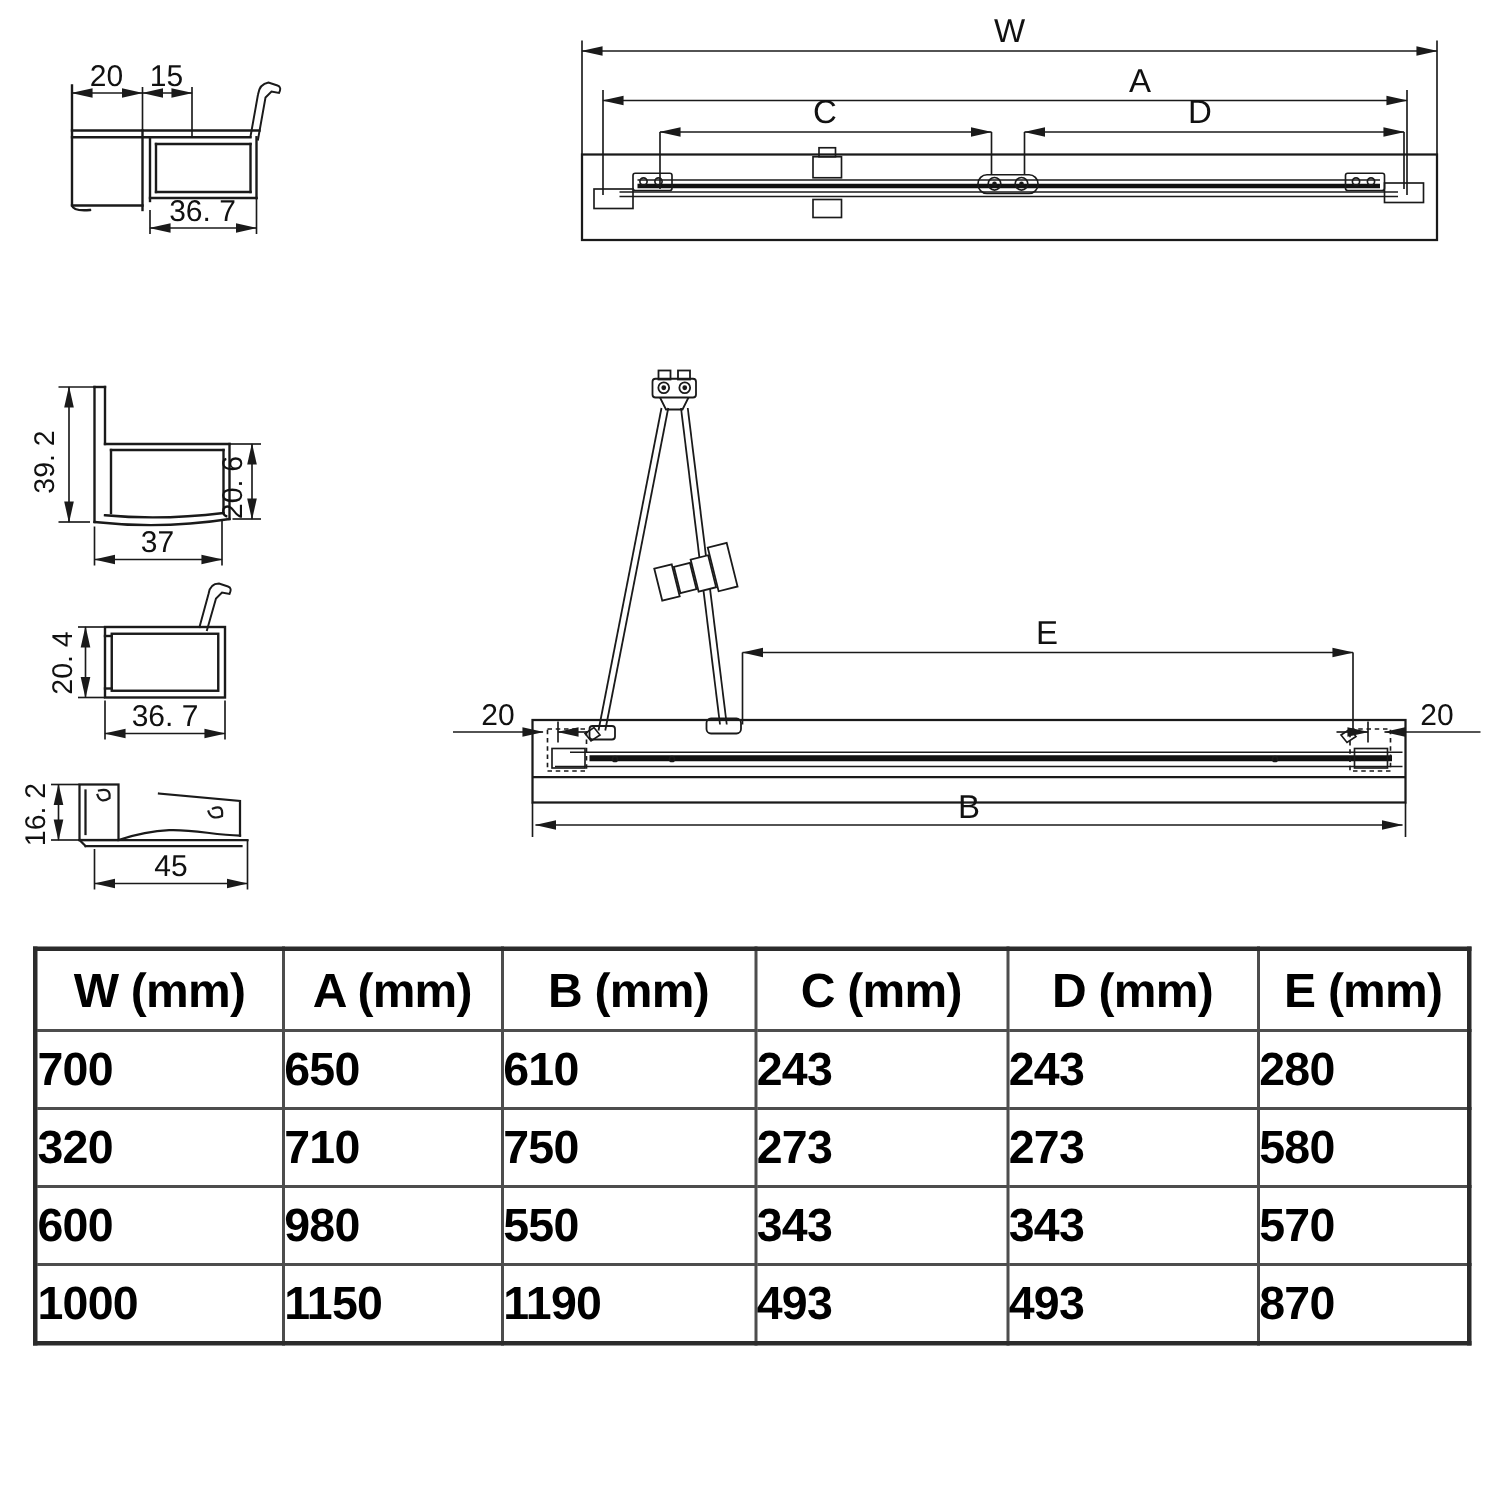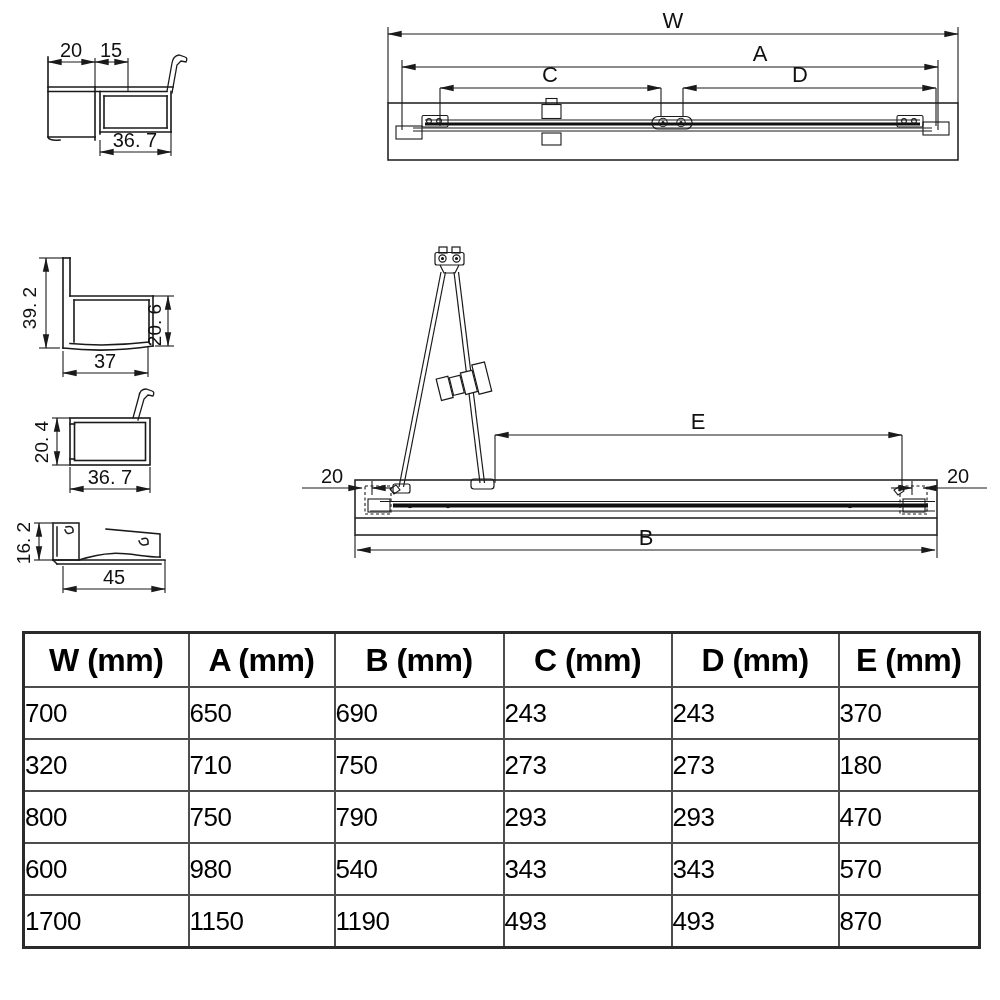--- a/index.html
+++ b/index.html
@@ -10,21 +10,21 @@
   svg text{font-family:"Liberation Sans",sans-serif;fill:#111;}
   .dim{font-size:20px;}
   .dimsmall{font-size:19px;}
   .letter{font-size:22px;}
   
   table.spec{position:absolute;left:22px;top:631px;border-collapse:collapse;
              table-layout:fixed;background:#fff;border:3px solid #2b2b2b;}
   table.spec th,table.spec td{border:2px solid #4d4d4d;vertical-align:middle;
              color:#000;padding:0;letter-spacing:-0.5px;}
   table.spec th{height:52px;font-size:32px;font-weight:700;}
-  table.spec td{height:50px;font-size:26px;font-weight:400;}
+  table.spec td{height:50px;font-size:31px;font-weight:700;}
 </style>
 </head>
 <body>
 
 <div id="canvas">
 
   <svg class="abs" style="left:30px;top:33px;" width="170" height="135" viewBox="0 0 170 135">
     <defs>
       <marker id="ar1" viewBox="0 0 12 8" refX="11.5" refY="4" markerWidth="13" markerHeight="9" orient="auto-start-reverse">
         <path d="M0,1.3 L12,4 L0,6.7 Z" fill="#1a1a1a"></path>
@@ -280,51 +280,43 @@
         <th>B (mm)</th>
         <th>C (mm)</th>
         <th>D (mm)</th>
         <th>E (mm)</th>
       </tr>
     </thead>
     <tbody>
       <tr>
         <td>700</td>
         <td>650</td>
-        <td>690</td>
+        <td>610</td>
         <td>243</td>
         <td>243</td>
-        <td>370</td>
+        <td>280</td>
       </tr>
       <tr>
         <td>320</td>
         <td>710</td>
         <td>750</td>
         <td>273</td>
         <td>273</td>
-        <td>180</td>
-      </tr>
-      <tr>
-        <td>800</td>
-        <td>750</td>
-        <td>790</td>
-        <td>293</td>
-        <td>293</td>
-        <td>470</td>
+        <td>580</td>
       </tr>
       <tr>
         <td>600</td>
         <td>980</td>
-        <td>540</td>
+        <td>550</td>
         <td>343</td>
         <td>343</td>
         <td>570</td>
       </tr>
       <tr>
-        <td>1700</td>
+        <td>1000</td>
         <td>1150</td>
         <td>1190</td>
         <td>493</td>
         <td>493</td>
         <td>870</td>
       </tr>
     </tbody>
   </table>
 
 </div>

